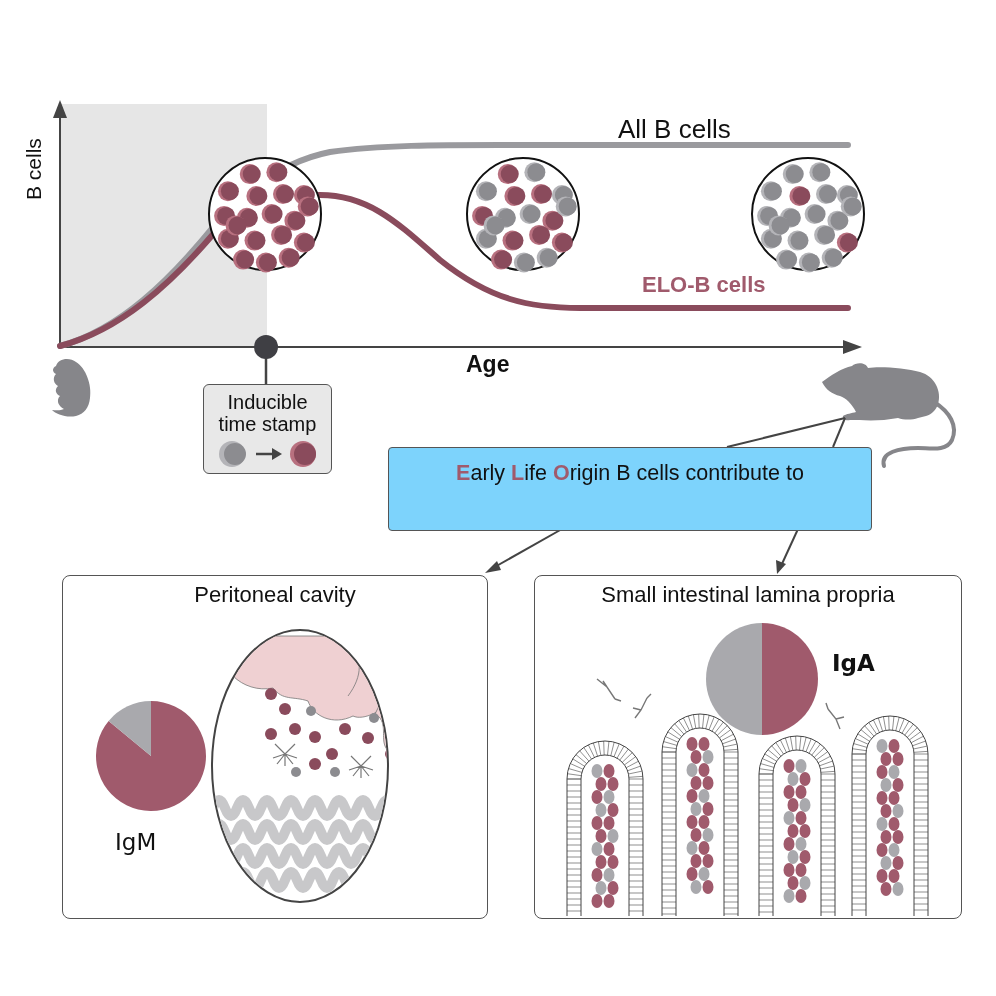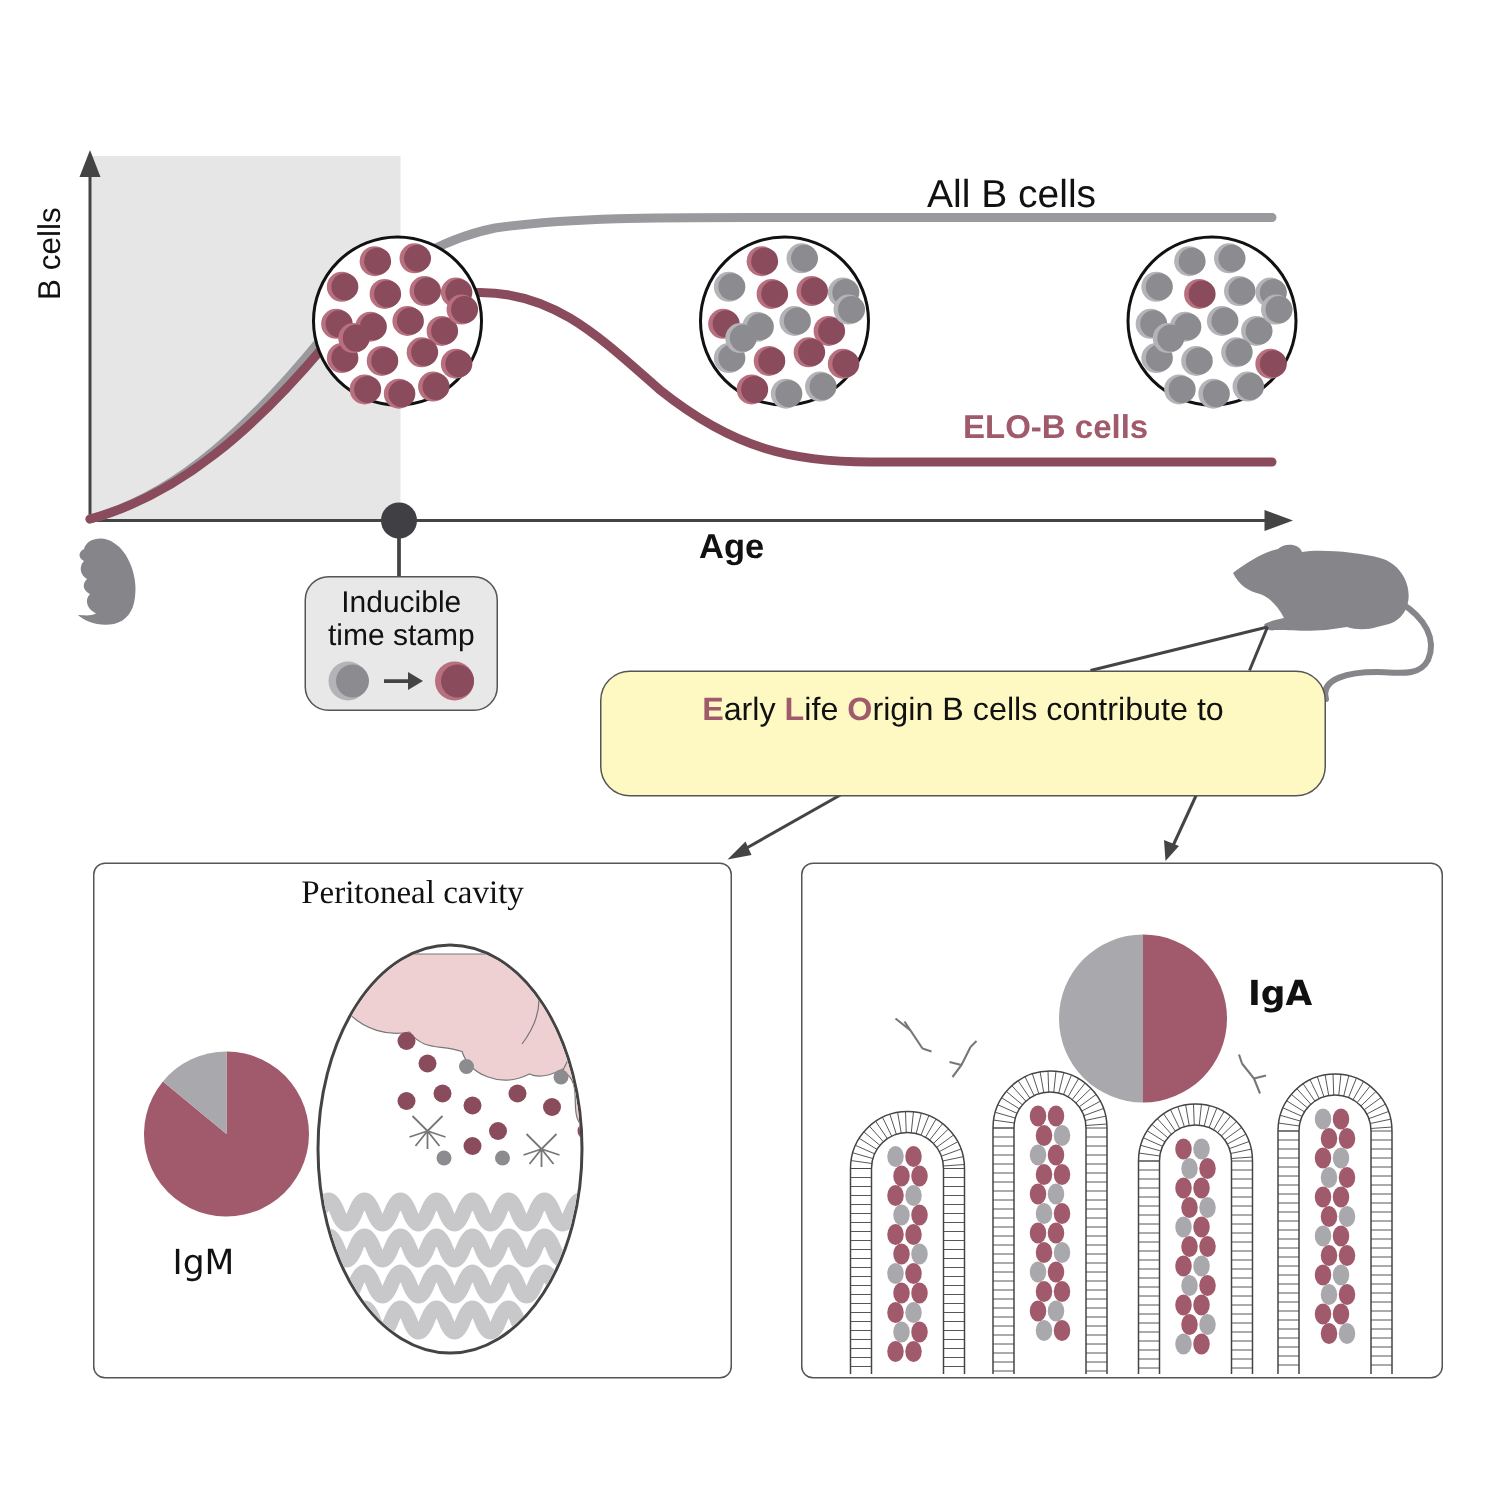--- a/index.html
+++ b/index.html
@@ -3,29 +3,29 @@
 <meta charset="utf-8">
 <style>
   html,body{margin:0;padding:0;background:#ffffff;}
   body{width:996px;height:996px;position:relative;overflow:hidden;font-family:"Liberation Sans",sans-serif;}
   svg{position:absolute;left:0;top:0;}
   .lbl{position:absolute;color:#111;white-space:nowrap;}
   #ylabel{left:22px;top:200px;font-size:21px;transform:rotate(-90deg);transform-origin:left top;}
   #all-label{left:618px;top:114px;font-size:26px;}
   #elo-label{left:642px;top:272px;font-size:22px;font-weight:bold;color:#a05a6c;}
   #age-label{left:466px;top:351px;font-size:23px;font-weight:bold;}
-  #stamp-box{position:absolute;left:203px;top:384px;width:127px;height:88px;border:1.5px solid #555;border-radius:16px;background:#e8e8e8;}
+  #stamp-box{position:absolute;left:203px;top:384px;width:127px;height:88px;border:1.5px solid #555;border-radius:6px;background:#e8e8e8;}
   #stamp-text{position:absolute;left:0;right:0;top:6px;font-size:20px;line-height:22px;text-align:center;color:#111;}
-  #summary-box{position:absolute;left:400px;top:447px;width:482px;height:82px;border:1.5px solid #555;border-radius:20px;background:#fef9c3;}
+  #summary-box{position:absolute;left:388px;top:447px;width:482px;height:82px;border:1.5px solid #555;border-radius:4px;background:#7dd3fc;}
   #summary-text{position:absolute;left:0;right:0;top:10px;text-align:center;font-size:21.5px;line-height:30px;color:#111;}
   .hl{color:#a05a6c;font-weight:bold;}
   .panel{position:absolute;border:1.5px solid #555;border-radius:8px;background:#fff;}
   #panel-left{left:62px;top:575px;width:424px;height:342px;}
   #panel-right{left:534px;top:575px;width:426px;height:342px;}
-  .panel-title{position:absolute;left:0;right:0;top:6px;text-align:center;font-size:22px;color:#111;font-family:Liberation Serif, serif;}
+  .panel-title{position:absolute;left:0;right:0;top:6px;text-align:center;font-size:22px;color:#111;font-family:Liberation Sans, sans-serif;}
   #igm-label{left:115px;top:829px;font-size:23px;font-family:"DejaVu Sans",sans-serif;}
   #iga-label{left:832px;top:650px;font-size:23px;font-family:"DejaVu Sans",sans-serif;font-weight:bold;}
 </style>
 </head>
 <body>
 
 <svg id="scene" width="996" height="996" viewBox="0 0 996 996">
 
   <rect x="60" y="104" width="207" height="243" fill="#e6e6e6"></rect>
 
@@ -256,20 +256,21 @@
       </g>
       <g stroke="#777" stroke-width="1.2" fill="none">
         <path d="M298,190 l-10,-10 m10,10 l10,-10 m-10,10 l-12,4 m12,-4 l12,4 m-12,-4 l0,12 m0,-12 l-8,10 m8,-10 l8,10"></path>
       </g>
     </g>
   </svg>
 </div>
 <div class="lbl" id="igm-label">IgM</div>
 
 <div class="panel" id="panel-right">
+  <div class="panel-title">Small intestinal lamina propria</div>
   <svg width="426" height="342" style="position:absolute;left:0;top:0;">
     <g id="pie-right">
         <path d="M227,103 L227,47 A56,56 0 0 1 227,159 Z" fill="#a05a6c"></path>
         <path d="M227,103 L227,159 A56,56 0 0 1 227,47 Z" fill="#a9a9ad"></path>
       </g>
     <g id="villi">
         <path d="M32,340 L32,203 A38,38 0 0 1 108,203 L108,340" fill="none" stroke="#444" stroke-width="1"></path>
         <path d="M46,340 L46,203 A24,24 0 0 1 94,203 L94,340" fill="none" stroke="#444" stroke-width="1"></path>
         <line x1="32" y1="203" x2="46" y2="203" stroke="#444" stroke-width="0.6"></line>
         <line x1="94" y1="203" x2="108" y2="203" stroke="#444" stroke-width="0.6"></line>

